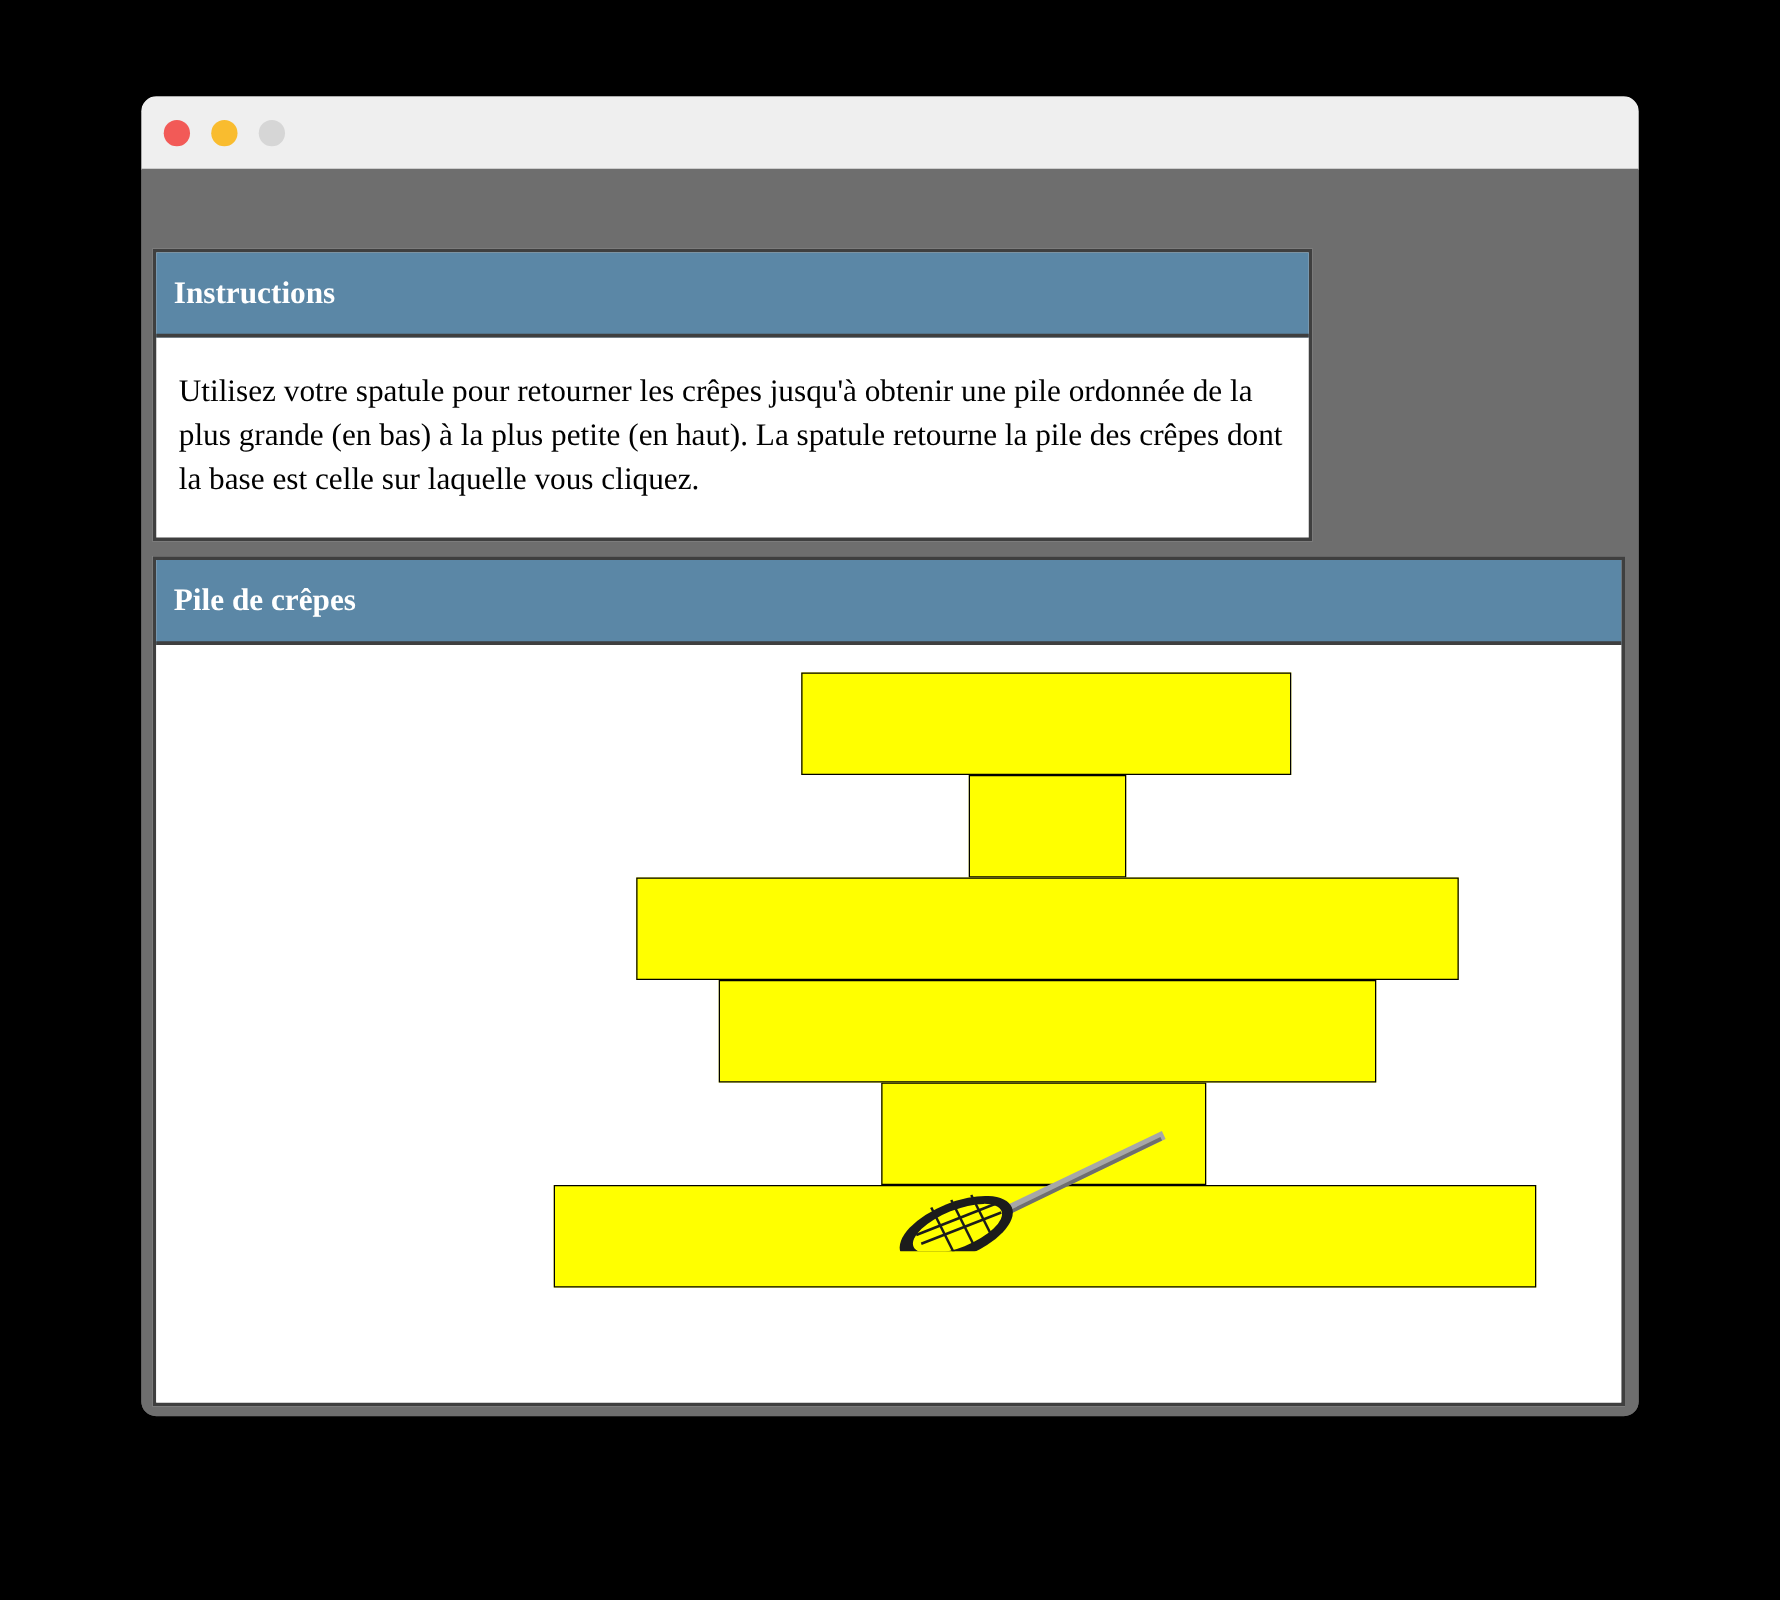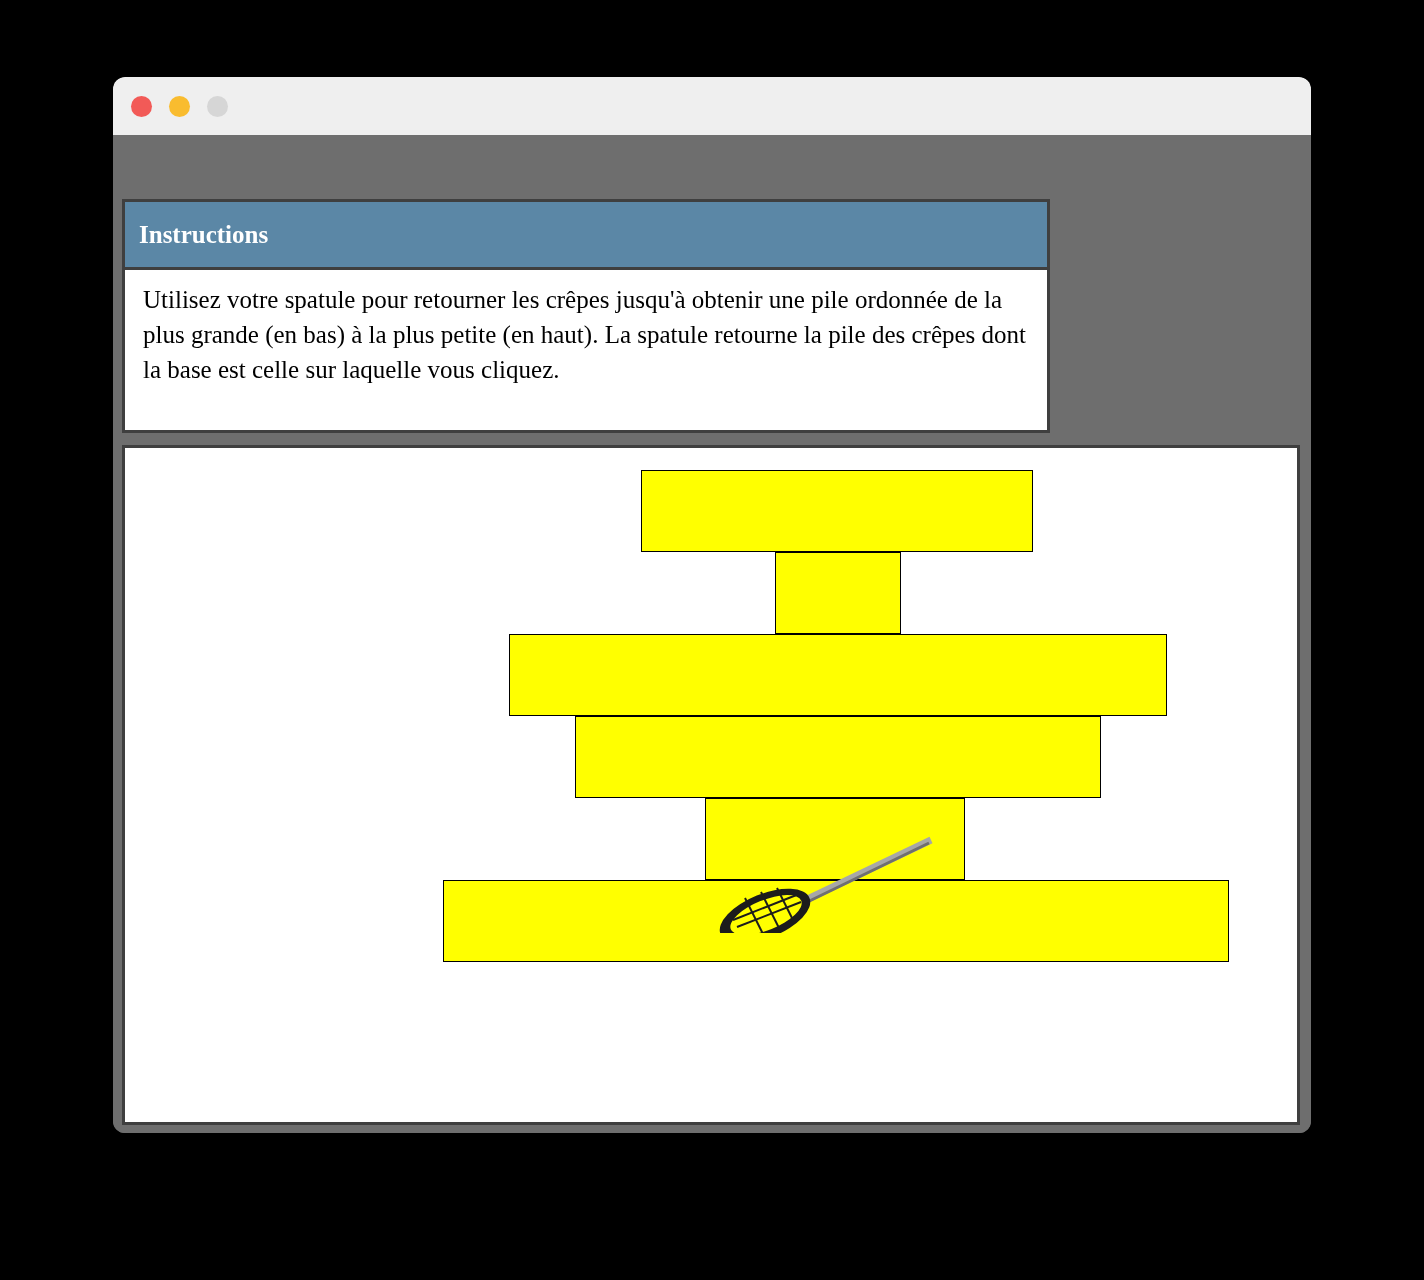--- a/index.html
+++ b/index.html
@@ -87,21 +87,21 @@
     left: 9px;
     top: 64px;
     width: 928px;
     height: 234px;
   }
   .instructions-body {
     font-family: "Liberation Serif", serif;
     font-size: 25px;
     line-height: 35px;
     color: #000000;
-    padding: 12px 18px;
+    padding: 26px 18px;
   }
 
   
   #flips-panel {
     left: 950px;
     top: 64px;
     width: 237px;
     height: 234px;
   }
   .flips-body {
@@ -171,20 +171,21 @@
 
     <div class="content">
 
       <div class="panel" id="instructions-panel">
         <div class="panel-header">Instructions</div>
         <div class="instructions-body">Utilisez votre spatule pour retourner les crêpes jusqu'à obtenir une pile ordonnée de la plus grande (en bas) à la plus petite (en haut). La spatule retourne la pile des crêpes dont la base est celle sur laquelle vous cliquez.</div>
       </div>
 
 
       <div class="panel" id="stack-panel">
+        <div class="panel-header">Pile de crêpes</div>
 
         <div class="stack-area">
           <div class="pancake" style="left: 516px; top: 22px; width: 392px; height: 82px; background: rgb(255, 255, 0);"></div>
           <div class="pancake" style="left: 650px; top: 104px; width: 126px; height: 82px; background: rgb(255, 255, 0);"></div>
           <div class="pancake" style="left: 384px; top: 186px; width: 658px; height: 82px; background: rgb(255, 255, 0);"></div>
           <div class="pancake" style="left: 450px; top: 268px; width: 526px; height: 82px; background: rgb(255, 255, 0);"></div>
           <div class="pancake" style="left: 580px; top: 350px; width: 260px; height: 82px; background: rgb(255, 255, 0);"></div>
           <div class="pancake" style="left: 318px; top: 432px; width: 786px; height: 82px; background: rgb(255, 255, 0);"></div>
 
           <svg class="big-spatula" viewBox="0 0 240 105">

